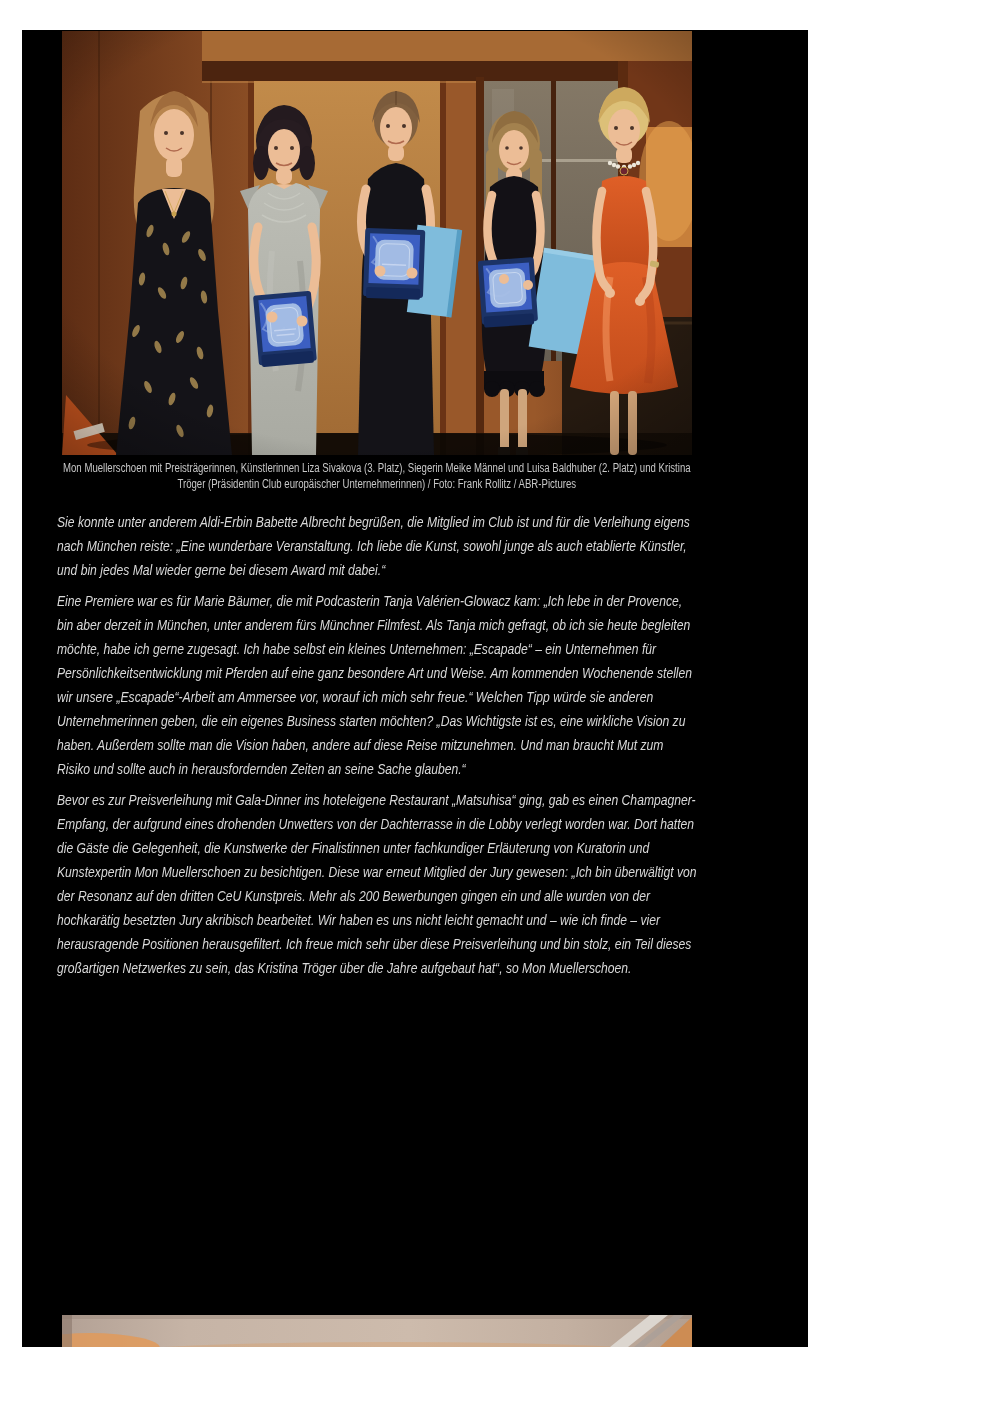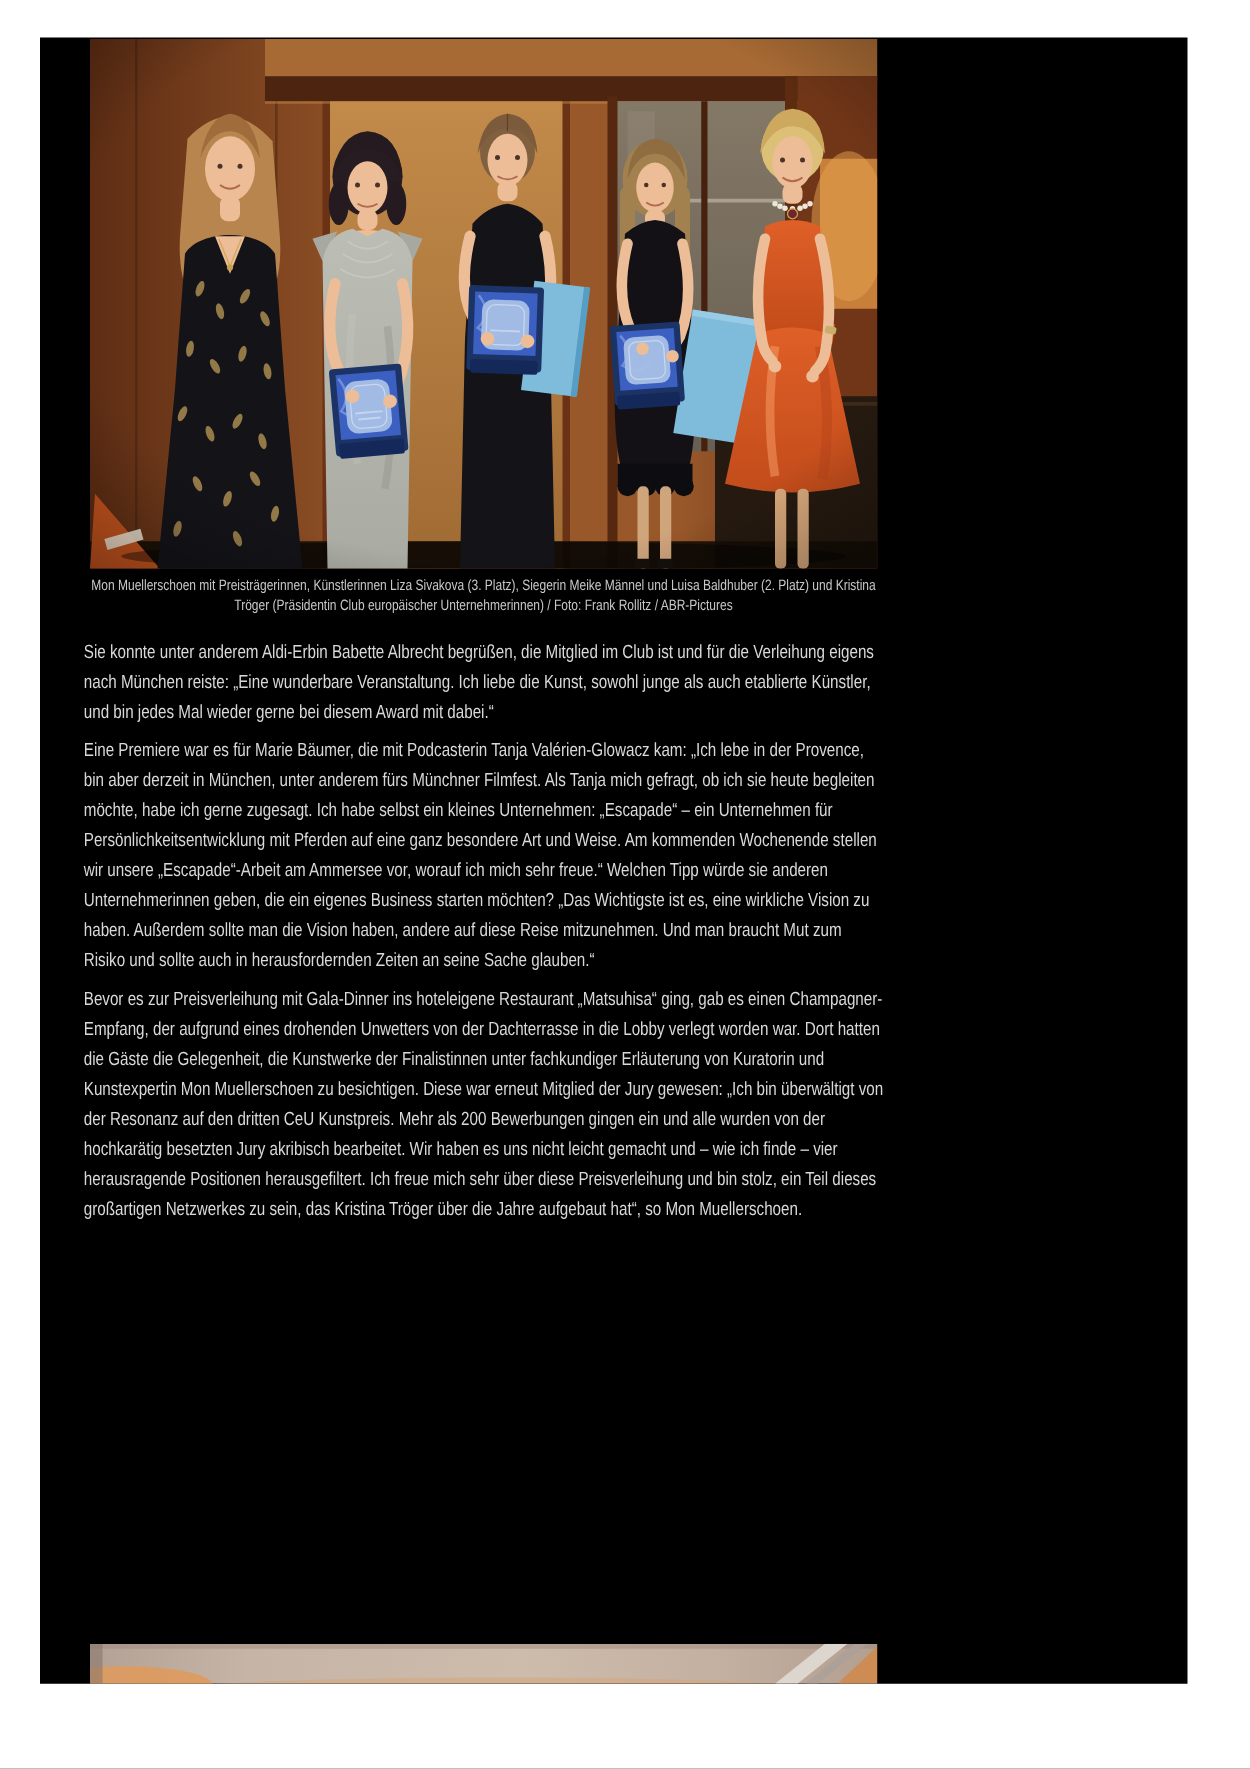--- a/index.html
+++ b/index.html
@@ -5,22 +5,22 @@
   html, body { margin: 0; padding: 0; }
   body {
     width: 1000px; height: 1415px;
     position: relative;
     overflow: hidden;
     background: var(--t-page_bg, #ffffff);
     font-family: "Liberation Sans", sans-serif;
   }
   .surface {
     position: absolute;
-    left: 32px; top: 30px;
-    width: 918px; height: 1317px;
+    left: 22px; top: 30px;
+    width: 786px; height: 1317px;
     background: var(--t-surface_bg, #000000);
   }
   .hero-photo {
     position: absolute;
     left: 40px; top: 1px;
     width: 630px; height: 424px;
     overflow: hidden;
   }
   .hero-photo svg { display: block; width: 630px; height: 424px; }
   .caption-wrap {
@@ -34,20 +34,21 @@
     transform-origin: left top;
     text-align: center;
     font-size: 12px;
     line-height: 16px;
     color: var(--t-caption_text, #c8c8c8);
   }
   .article-wrap {
     position: absolute;
     left: 35px; top: 480px;
     width: 640px;
+    font-style: italic;
   }
   .article {
     width: 800px;
     transform: scaleX(0.8);
     transform-origin: left top;
     font-size: 15.2px;
     line-height: 24px;
     color: var(--t-body_text, #d9d9d9);
   }
   .article p { margin: 0 0 7px 0; }

